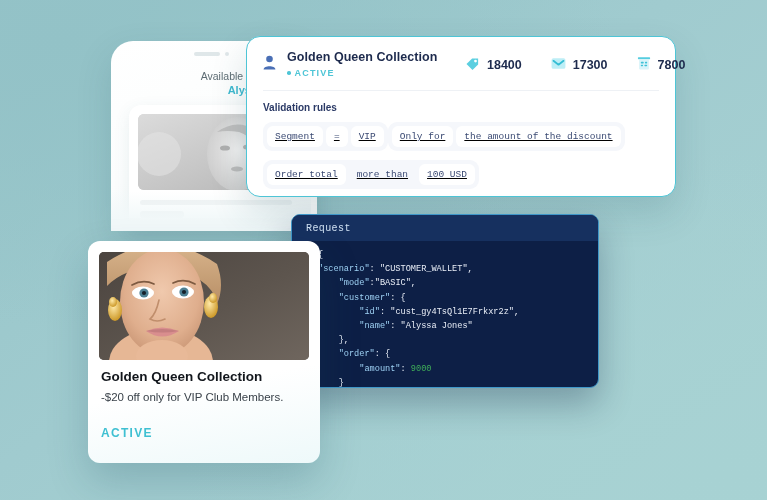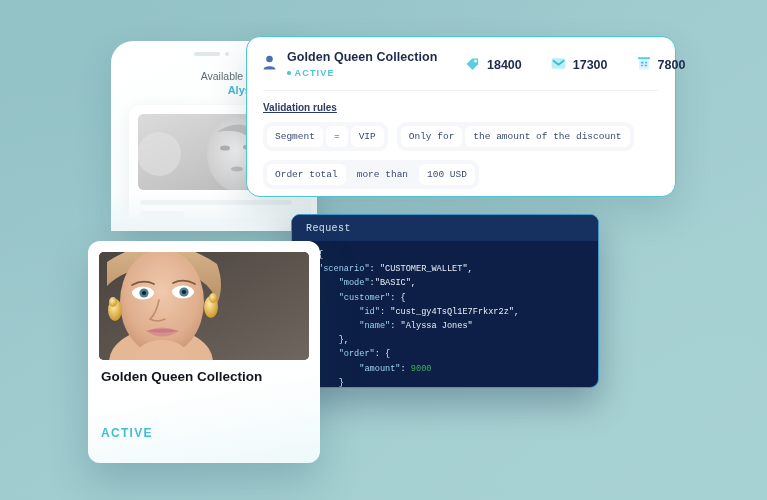--- a/index.html
+++ b/index.html
@@ -128,23 +128,23 @@
   }
   #tp-status .dot { width:3.5px; height:3.5px; border-radius:50%; background:#4ec5d6; }
   #tp-stats { display:flex; align-items:center; gap:29px; margin-left:6px; margin-top:2px; }
   .stat { display:flex; align-items:center; gap:7px; }
   .stat .sval { font-size:12.5px; color:#1d2a4d; font-weight:bold; }
 
   #tp-divider {
     height:1px; background:#eef1f5; margin: 12px 16px 0 16px;
   }
   #tp-vrlabel {
-    font-size:10px; font-weight:bold; color:#2b3a66; padding: 11px 16px 0 16px; text-decoration: underline;
-  }
-  .rule-row { display:flex; gap:9px; padding: 9px 16px 0 16px; }
+    font-size:10px; font-weight:bold; color:#2b3a66; padding: 11px 16px 0 16px;
+  }
+  .rule-row { display:flex; padding: 9px 16px 0 16px; text-decoration: underline; }
   .rule-group {
     display:flex; align-items:center; gap:3px;
     background:#f5f7fb; border-radius:9px; padding:4px;
   }
   .chip {
     background:#ffffff; border-radius:6px;
     font-family:"Liberation Mono", monospace;
     font-size:9.5px; color:#3b4a73;
     padding:5px 8px; white-space:nowrap;
   }
@@ -402,16 +402,17 @@
         <path d="M47 79 Q63 72 80 79 Q63 90 47 79 Z" fill="#d98e8e"></path>
         <path d="M47 79 Q63 75 80 79 Q63 82 47 79 Z" fill="#b36f72" opacity="0.55"></path>
         <ellipse cx="16" cy="58" rx="7" ry="11" fill="url(#gold)"></ellipse>
         <ellipse cx="14" cy="50" rx="4" ry="5" fill="url(#gold)"></ellipse>
         <ellipse cx="112" cy="55" rx="7" ry="11" fill="url(#gold)"></ellipse>
         <ellipse cx="114" cy="46" rx="4" ry="5" fill="url(#gold)"></ellipse>
         <ellipse cx="63" cy="104" rx="26" ry="16" fill="#e8b998"></ellipse>
       </svg>
     </div>
     <div id="cc-title">Golden Queen Collection</div>
+    <div id="cc-sub">-$20 off only for VIP Club Members.</div>
     <div id="cc-active">ACTIVE</div>
   </div>
 
 </div>
 
 </body></html>

